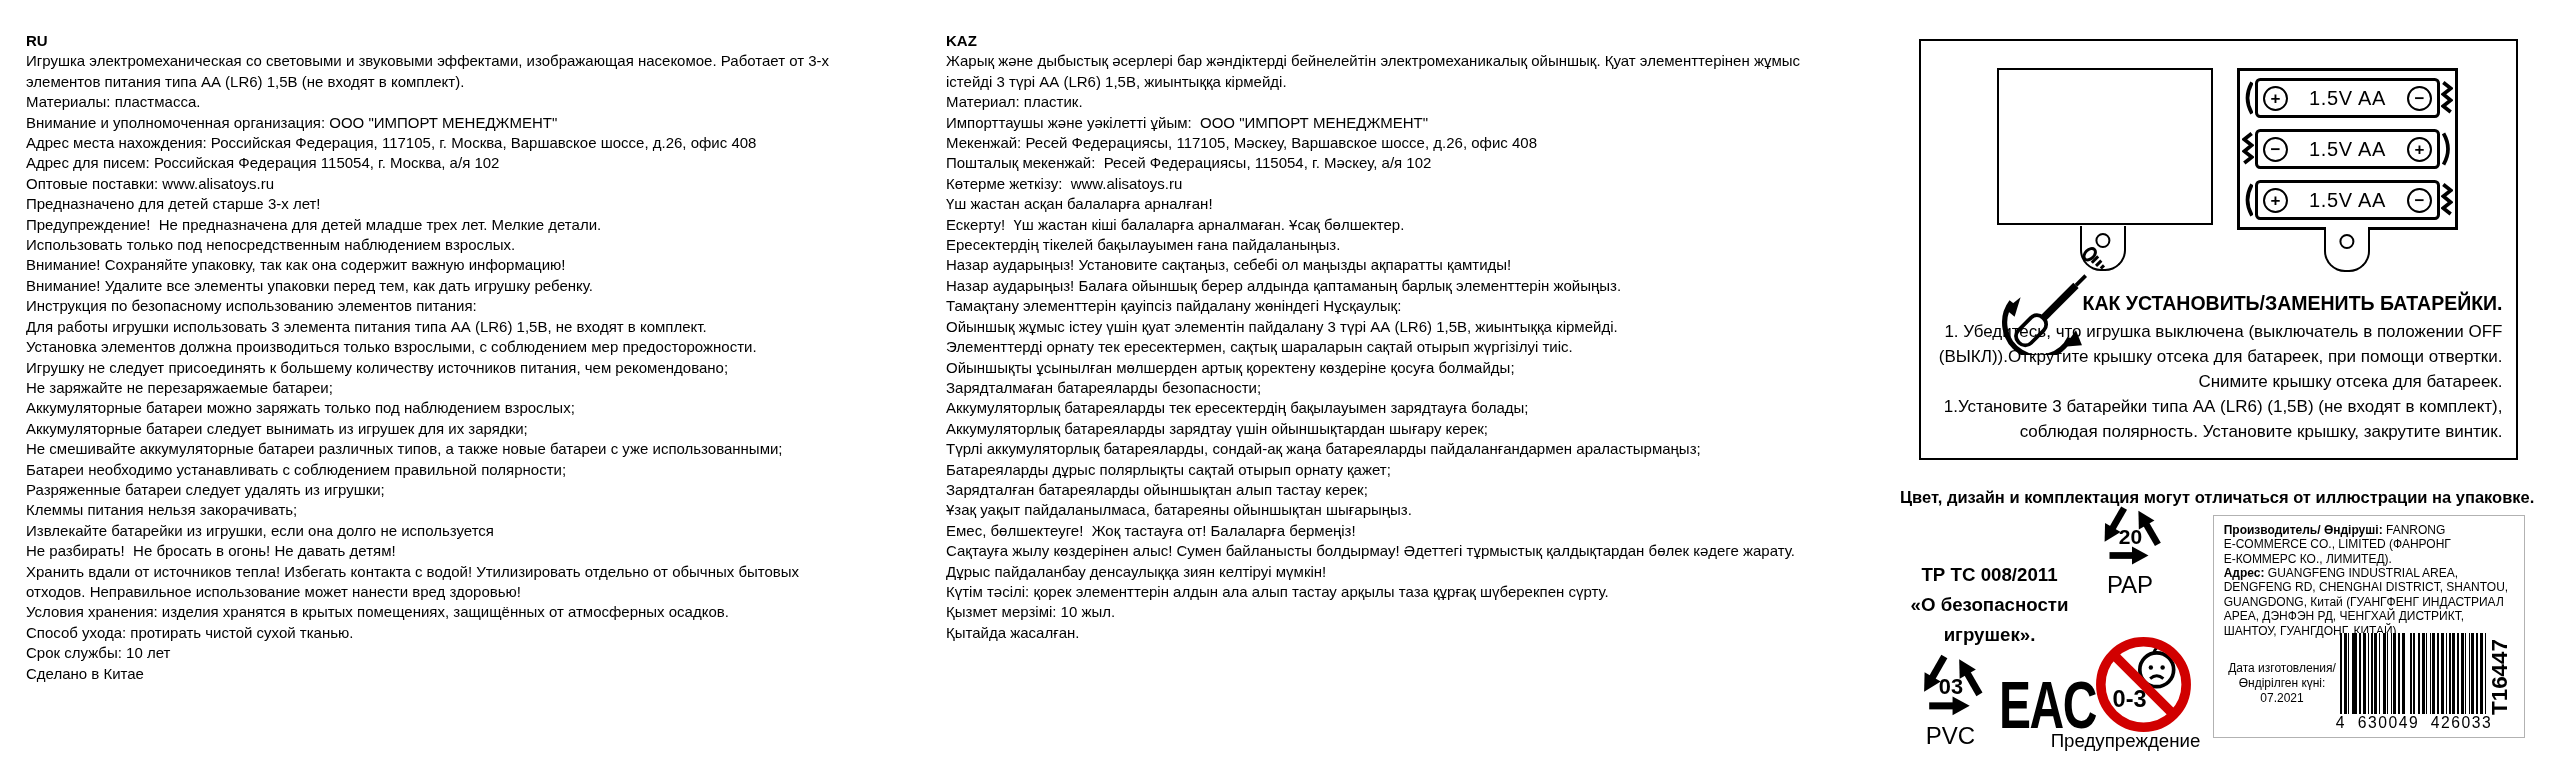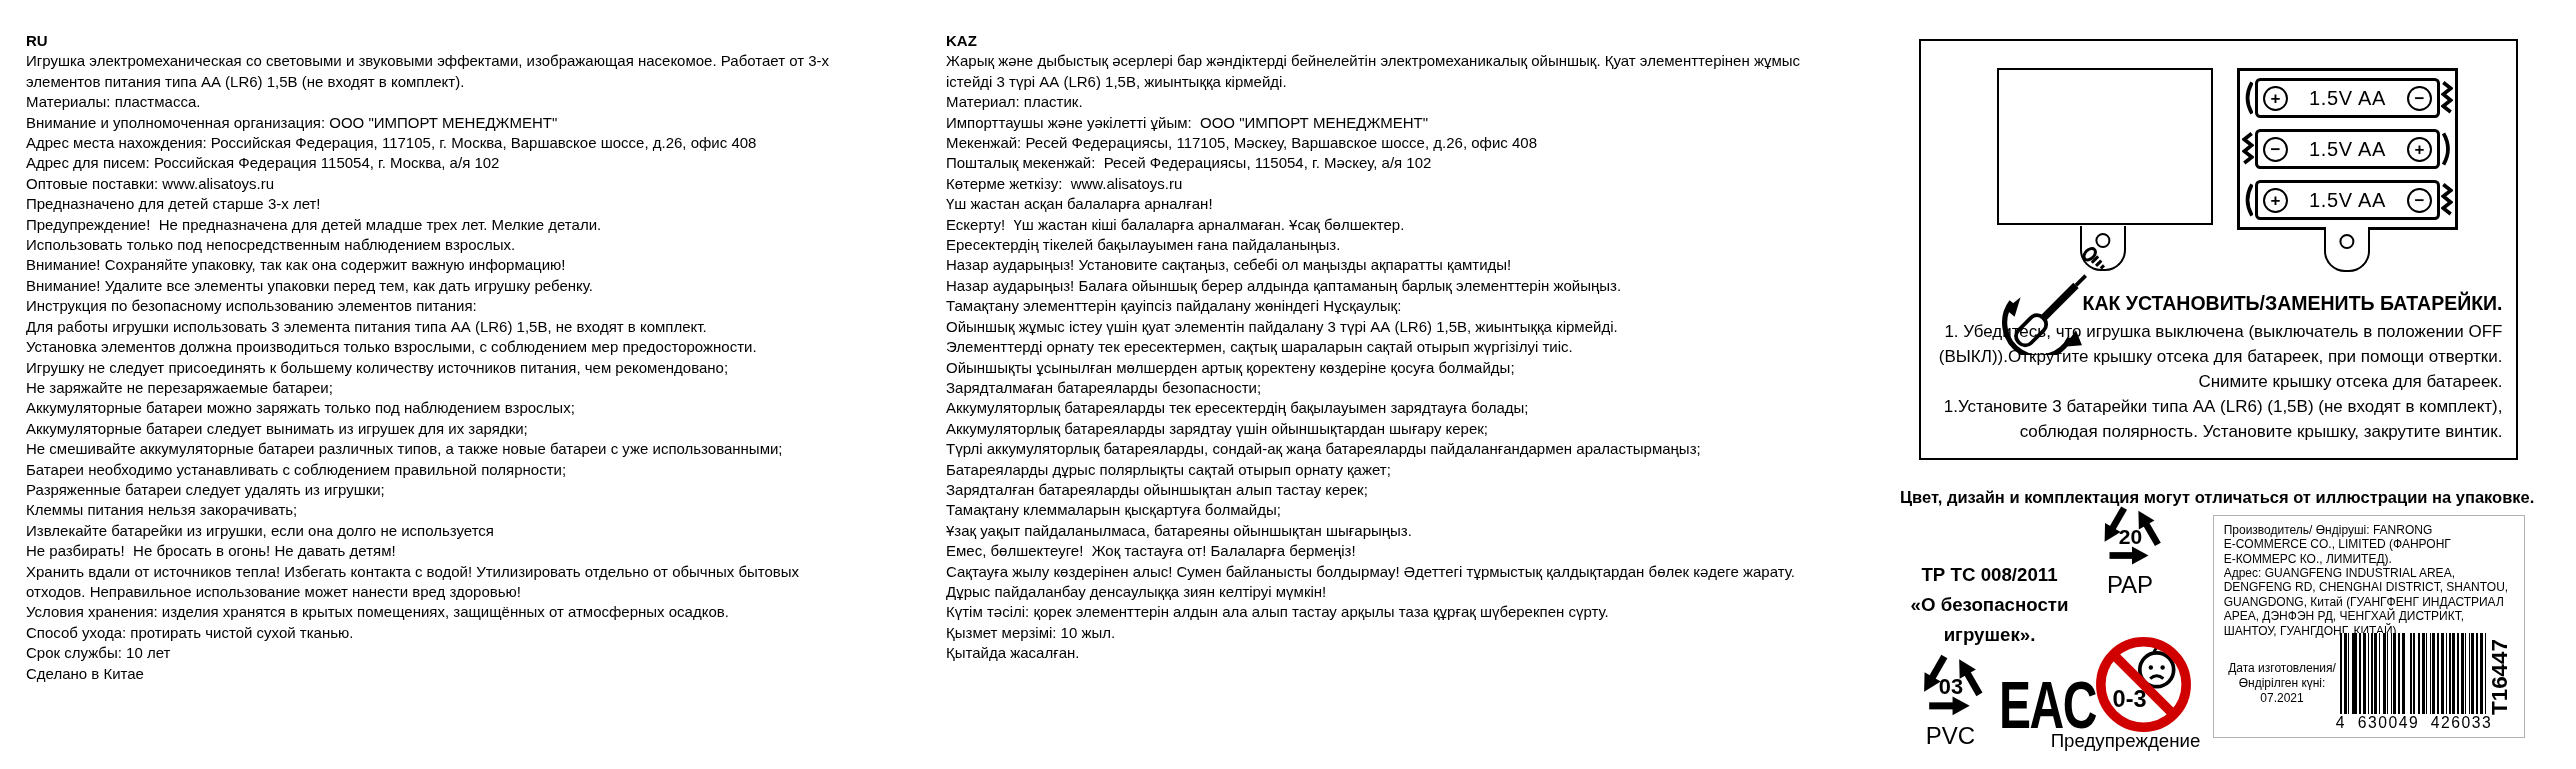--- a/index.html
+++ b/index.html
@@ -82,21 +82,21 @@
   #age-label{
     position:absolute;left:2047px;top:730px;width:157px;text-align:center;font-size:18.7px;
   }
 
   
   #mfr-box{
     position:absolute;left:2213px;top:515px;width:310px;height:221px;
     border:1.5px solid #b2b2b2;background:#fff;
   }
   #mfr-lines{position:absolute;left:9.7px;top:6.7px;font-size:12px;line-height:14.4px;}
-  #mfr-lines b{font-weight:normal;}
+  #mfr-lines b{font-weight:bold;}
   #mfr-date{
     position:absolute;left:6px;top:145px;width:124px;text-align:center;
     font-size:12px;line-height:15px;
   }
   #barcode{position:absolute;right:36px;top:117px;width:148px;height:81px;
     background:repeating-linear-gradient(90deg,
       #000 0 1.5px,#fff 1.5px 3.7px,#000 3.7px 6.7px,#fff 6.7px 8.2px,#000 8.2px 9px,
       #fff 9px 12px,#000 12px 13.5px,#fff 13.5px 14.2px,#000 14.2px 17px,#fff 17px 19.5px);
   }
   #barcode-digits{
@@ -167,21 +167,20 @@
       <div class="t-line">Тамақтану элементтерін қауіпсіз пайдалану жөніндегі Нұсқаулық:</div>
       <div class="t-line">Ойыншық жұмыс істеу үшін қуат элементін пайдалану 3 түрі АА (LR6) 1,5В, жиынтыққа кірмейді.</div>
       <div class="t-line">Элементтерді орнату тек ересектермен, сақтық шараларын сақтай отырып жүргізілуі тиіс.</div>
       <div class="t-line">Ойыншықты ұсынылған мөлшерден артық қоректену көздеріне қосуға болмайды;</div>
       <div class="t-line">Зарядталмаған батареяларды безопасности;</div>
       <div class="t-line">Аккумуляторлық батареяларды тек ересектердің бақылауымен зарядтауға болады;</div>
       <div class="t-line">Аккумуляторлық батареяларды зарядтау үшін ойыншықтардан шығару керек;</div>
       <div class="t-line">Түрлі аккумуляторлық батареяларды, сондай-ақ жаңа батареяларды пайдаланғандармен араластырмаңыз;</div>
       <div class="t-line">Батареяларды дұрыс полярлықты сақтай отырып орнату қажет;</div>
       <div class="t-line">Зарядталған батареяларды ойыншықтан алып тастау керек;</div>
-      <div class="t-line">Тамақтану клеммаларын қысқартуға болмайды;</div>
       <div class="t-line">Ұзақ уақыт пайдаланылмаса, батареяны ойыншықтан шығарыңыз.</div>
       <div class="t-line">Емес, бөлшектеуге!  Жоқ тастауға от! Балаларға бермеңіз!</div>
       <div class="t-line">Сақтауға жылу көздерінен алыс! Сумен байланысты болдырмау! Әдеттегі тұрмыстық қалдықтардан бөлек кәдеге жарату.</div>
       <div class="t-line">Дұрыс пайдаланбау денсаулыққа зиян келтіруі мүмкін!</div>
       <div class="t-line">Күтім тәсілі: қорек элементтерін алдын ала алып тастау арқылы таза құрғақ шүберекпен сүрту.</div>
       <div class="t-line">Қызмет мерзімі: 10 жыл.</div>
       <div class="t-line">Қытайда жасалған.</div>
     </div>
 </div>
 

